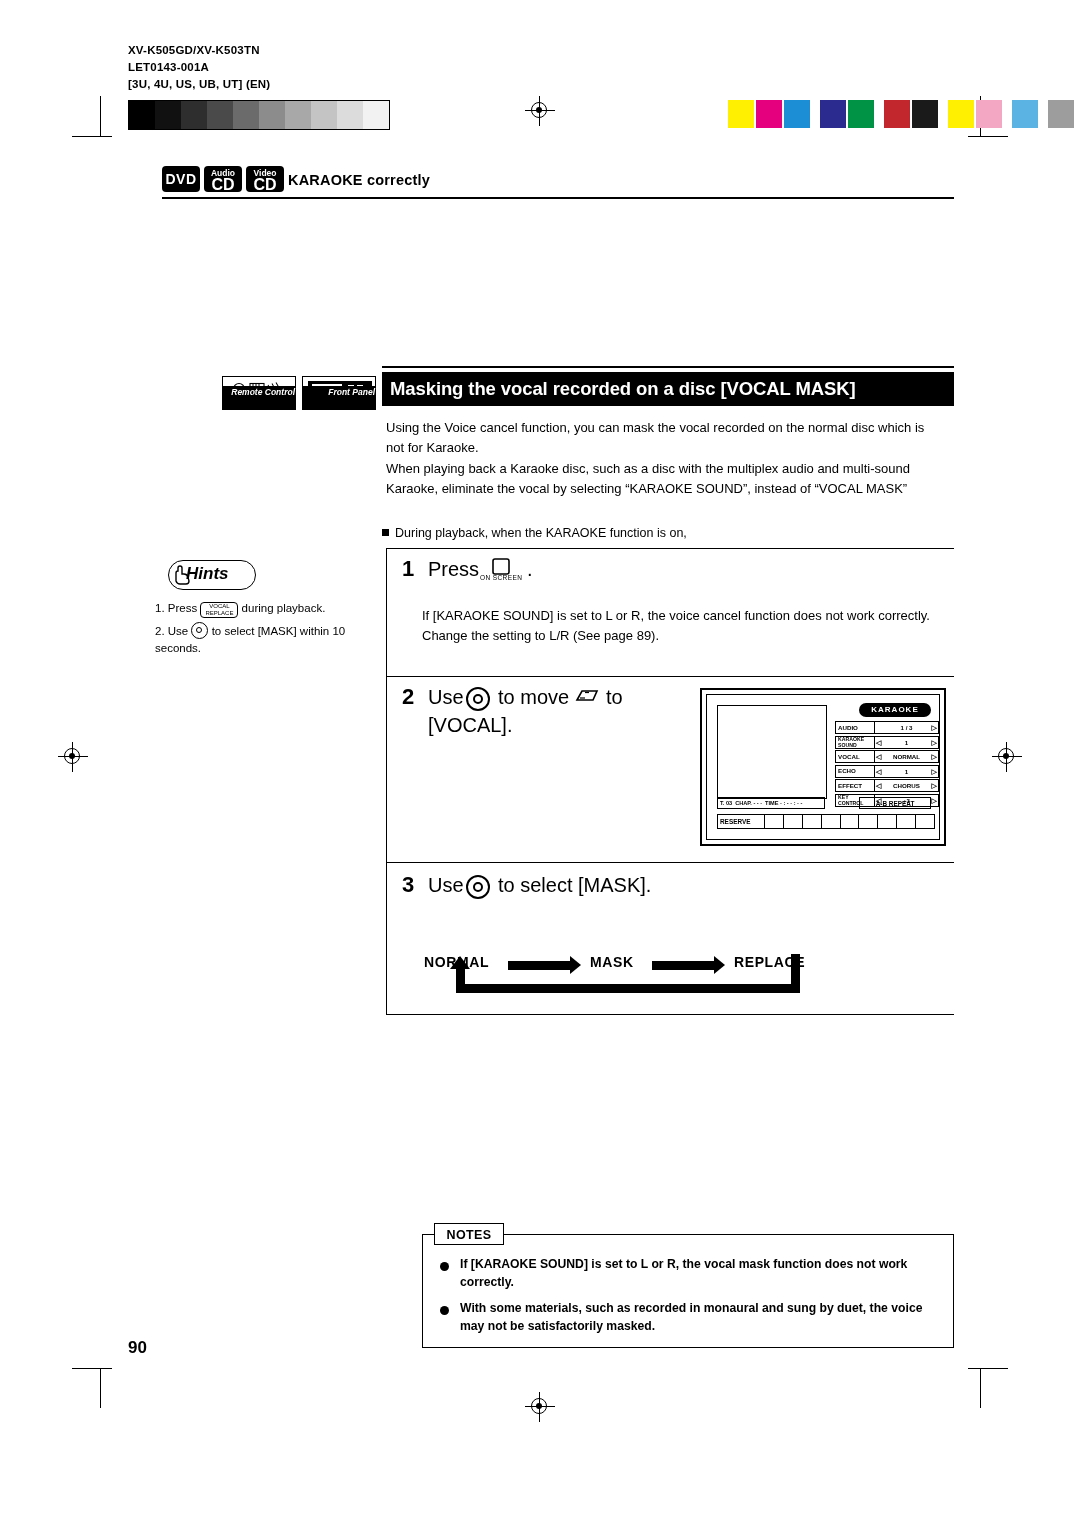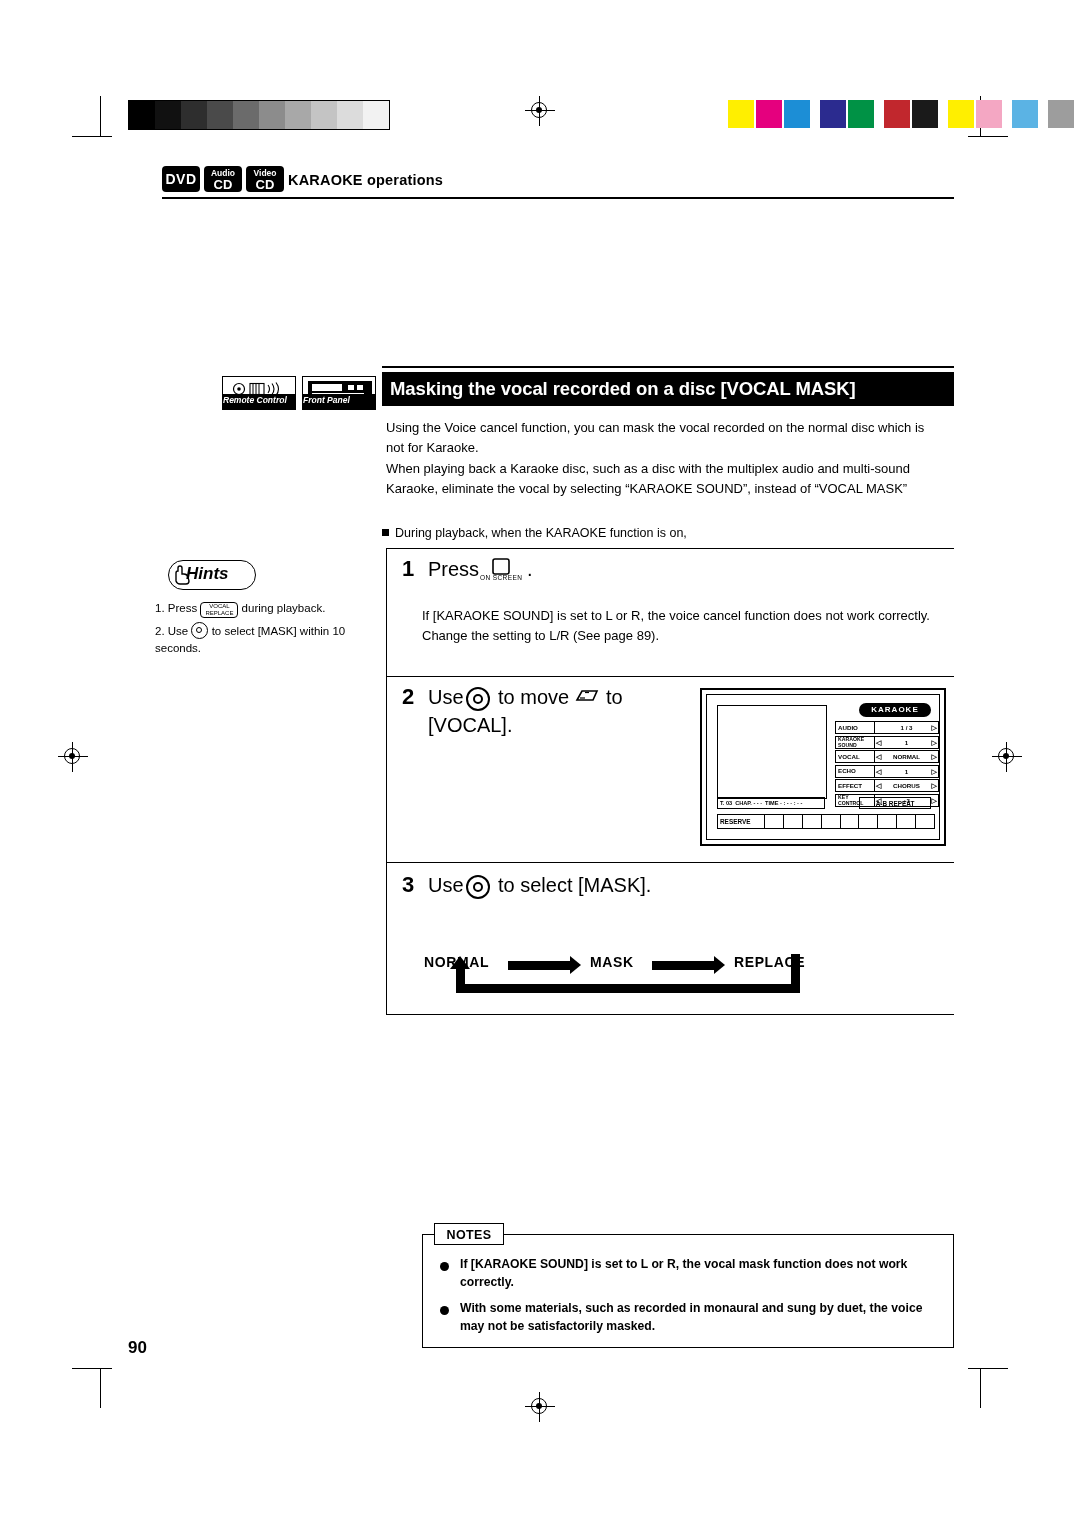--- a/index.html
+++ b/index.html
@@ -126,21 +126,21 @@
     line-height: 26px;
     letter-spacing: 0.5px;
   }
   .disc-two {
     width: 38px; height: 26px;
     font-size: 9px;
     line-height: 11px;
     padding-top: 2px;
   }
   .disc-two .l1 { display: block; font-size: 8.5px; }
-  .disc-two .l2 { display: block; font-size: 13px; font-weight: bold; }
+  .disc-two .l2 { display: block; font-size: 16px; font-weight: bold; }
 
   .section-title {
     position: absolute;
     left: 288px;
     top: 172px;
     font-size: 14.5px;
     font-weight: bold;
     letter-spacing: 0.2px;
   }
   .section-rule {
@@ -195,23 +195,23 @@
   }
   .dev-label {
     position: absolute;
     left: 0;
     bottom: -1px;
     width: 100%;
     background: #000;
     color: #fff;
     font-size: 8.5px;
     font-weight: bold;
-    text-align: left;
+    text-align: right;
     line-height: 12px;
-    height: 16px;
+    height: 24px;
     font-style: italic;
   }
   .dev-art-remote {
     position: absolute;
     left: 7px; top: 5px;
     width: 60px; height: 15px;
   }
   .dev-art-front {
     position: absolute;
     left: 5px; top: 4px;
@@ -634,20 +634,25 @@
       <div class="ring"></div>
       <div class="dot"></div>
   </div>
   <div class="regmark" style="left:525px; top:1392px;">
     <div class="vline"></div>
       <div class="hline"></div>
       <div class="ring"></div>
       <div class="dot"></div>
   </div>
 
+  <div class="meta">
+    <div>XV-K505GD/XV-K503TN</div>
+    <div class="line2">LET0143-001A</div>
+    <div class="line3">[3U, 4U, US, UB, UT]  (EN)</div>
+  </div>
 
   <div class="graybar">
     <span style="background:#000000"></span>
     <span style="background:#111111"></span>
     <span style="background:#2e2e2e"></span>
     <span style="background:#4a4a4a"></span>
     <span style="background:#6b6b6b"></span>
     <span style="background:#8c8c8c"></span>
     <span style="background:#a8a8a8"></span>
     <span style="background:#c4c4c4"></span>
@@ -678,21 +683,21 @@
     <div class="disc-icon disc-dvd">DVD</div>
     <div class="disc-icon disc-two">
       <span class="l1">Audio</span>
       <span class="l2">CD</span>
     </div>
     <div class="disc-icon disc-two">
       <span class="l1">Video</span>
       <span class="l2">CD</span>
     </div>
   </div>
-  <div class="section-title">KARAOKE operations</div>
+  <div class="section-title">KARAOKE correctly</div>
   <div class="section-rule"></div>
 
   <div class="device-icons">
     <div class="dev-box">
       <svg class="dev-art-remote" viewBox="0 0 60 15">
         <circle cx="9" cy="7" r="5.5" fill="none" stroke="#000" stroke-width="1.2"></circle>
         <circle cx="9" cy="7" r="1.8" fill="#000"></circle>
         <rect x="20" y="1.5" width="14" height="11" fill="none" stroke="#000" stroke-width="1.1"></rect>
         <line x1="23" y1="1.5" x2="23" y2="12.5" stroke="#000" stroke-width="1"></line>
         <line x1="26" y1="1.5" x2="26" y2="12.5" stroke="#000" stroke-width="1"></line>

